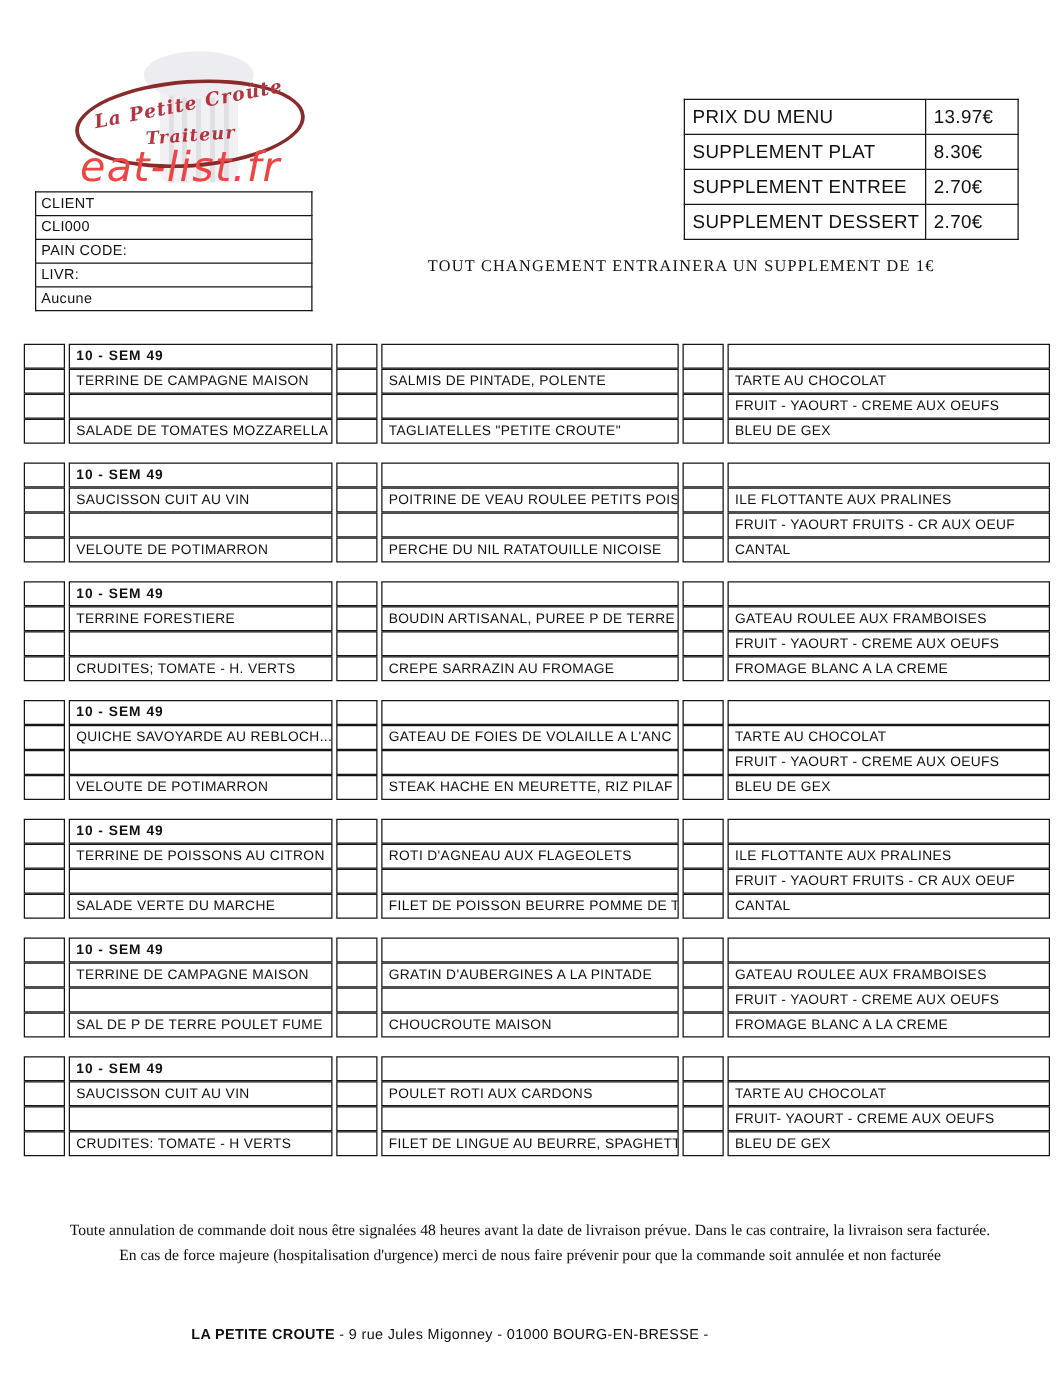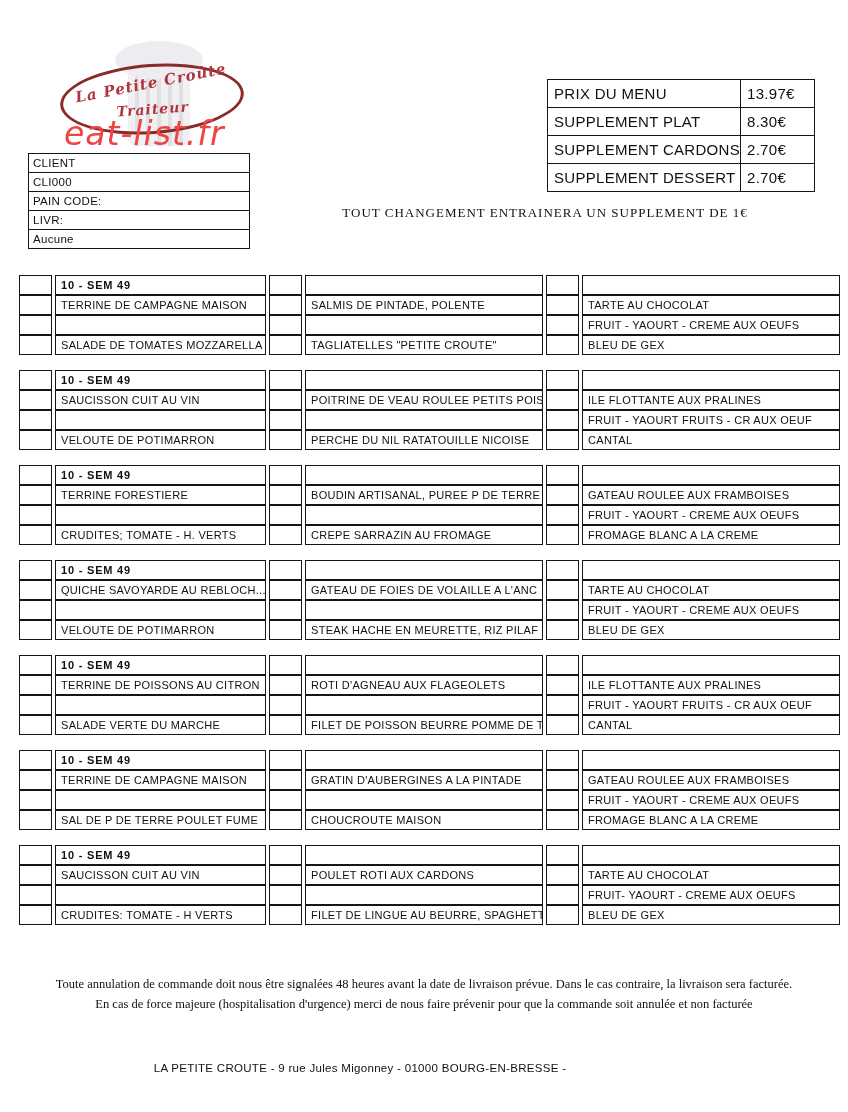--- a/index.html
+++ b/index.html
@@ -53,21 +53,21 @@
   .menu-table td.c6{width:251px;}
   .menu-table td.week{font-weight:bold;letter-spacing:.8px;}
 
   
   .note{position:absolute;left:0;top:974px;width:848px;text-align:center;
        font-family:"Liberation Serif",serif;font-size:12.5px;line-height:20px;}
 
   
   .footer{position:absolute;left:0;top:1062px;width:720px;text-align:center;
        font-size:11.5px;letter-spacing:.3px;}
-  .footer .fname{font-weight:normal;}
+  .footer .fname{font-weight:bold;}
 </style>
 </head>
 <body>
 
 <div class="page">
 
   <div class="logo">
     <div class="hat"></div>
     <div class="oval">
       <div class="brand1">La Petite Croûte</div>
@@ -80,21 +80,21 @@
     <tbody>
         <tr>
           <td>PRIX DU MENU</td>
           <td>13.97€</td>
         </tr>
         <tr>
           <td>SUPPLEMENT PLAT</td>
           <td>8.30€</td>
         </tr>
         <tr>
-          <td>SUPPLEMENT CARDONS</td>
+          <td>SUPPLEMENT ENTREE</td>
           <td>2.70€</td>
         </tr>
         <tr>
           <td>SUPPLEMENT DESSERT</td>
           <td>2.70€</td>
         </tr>
       </tbody>
   </table>
 
   <table class="client-table">

